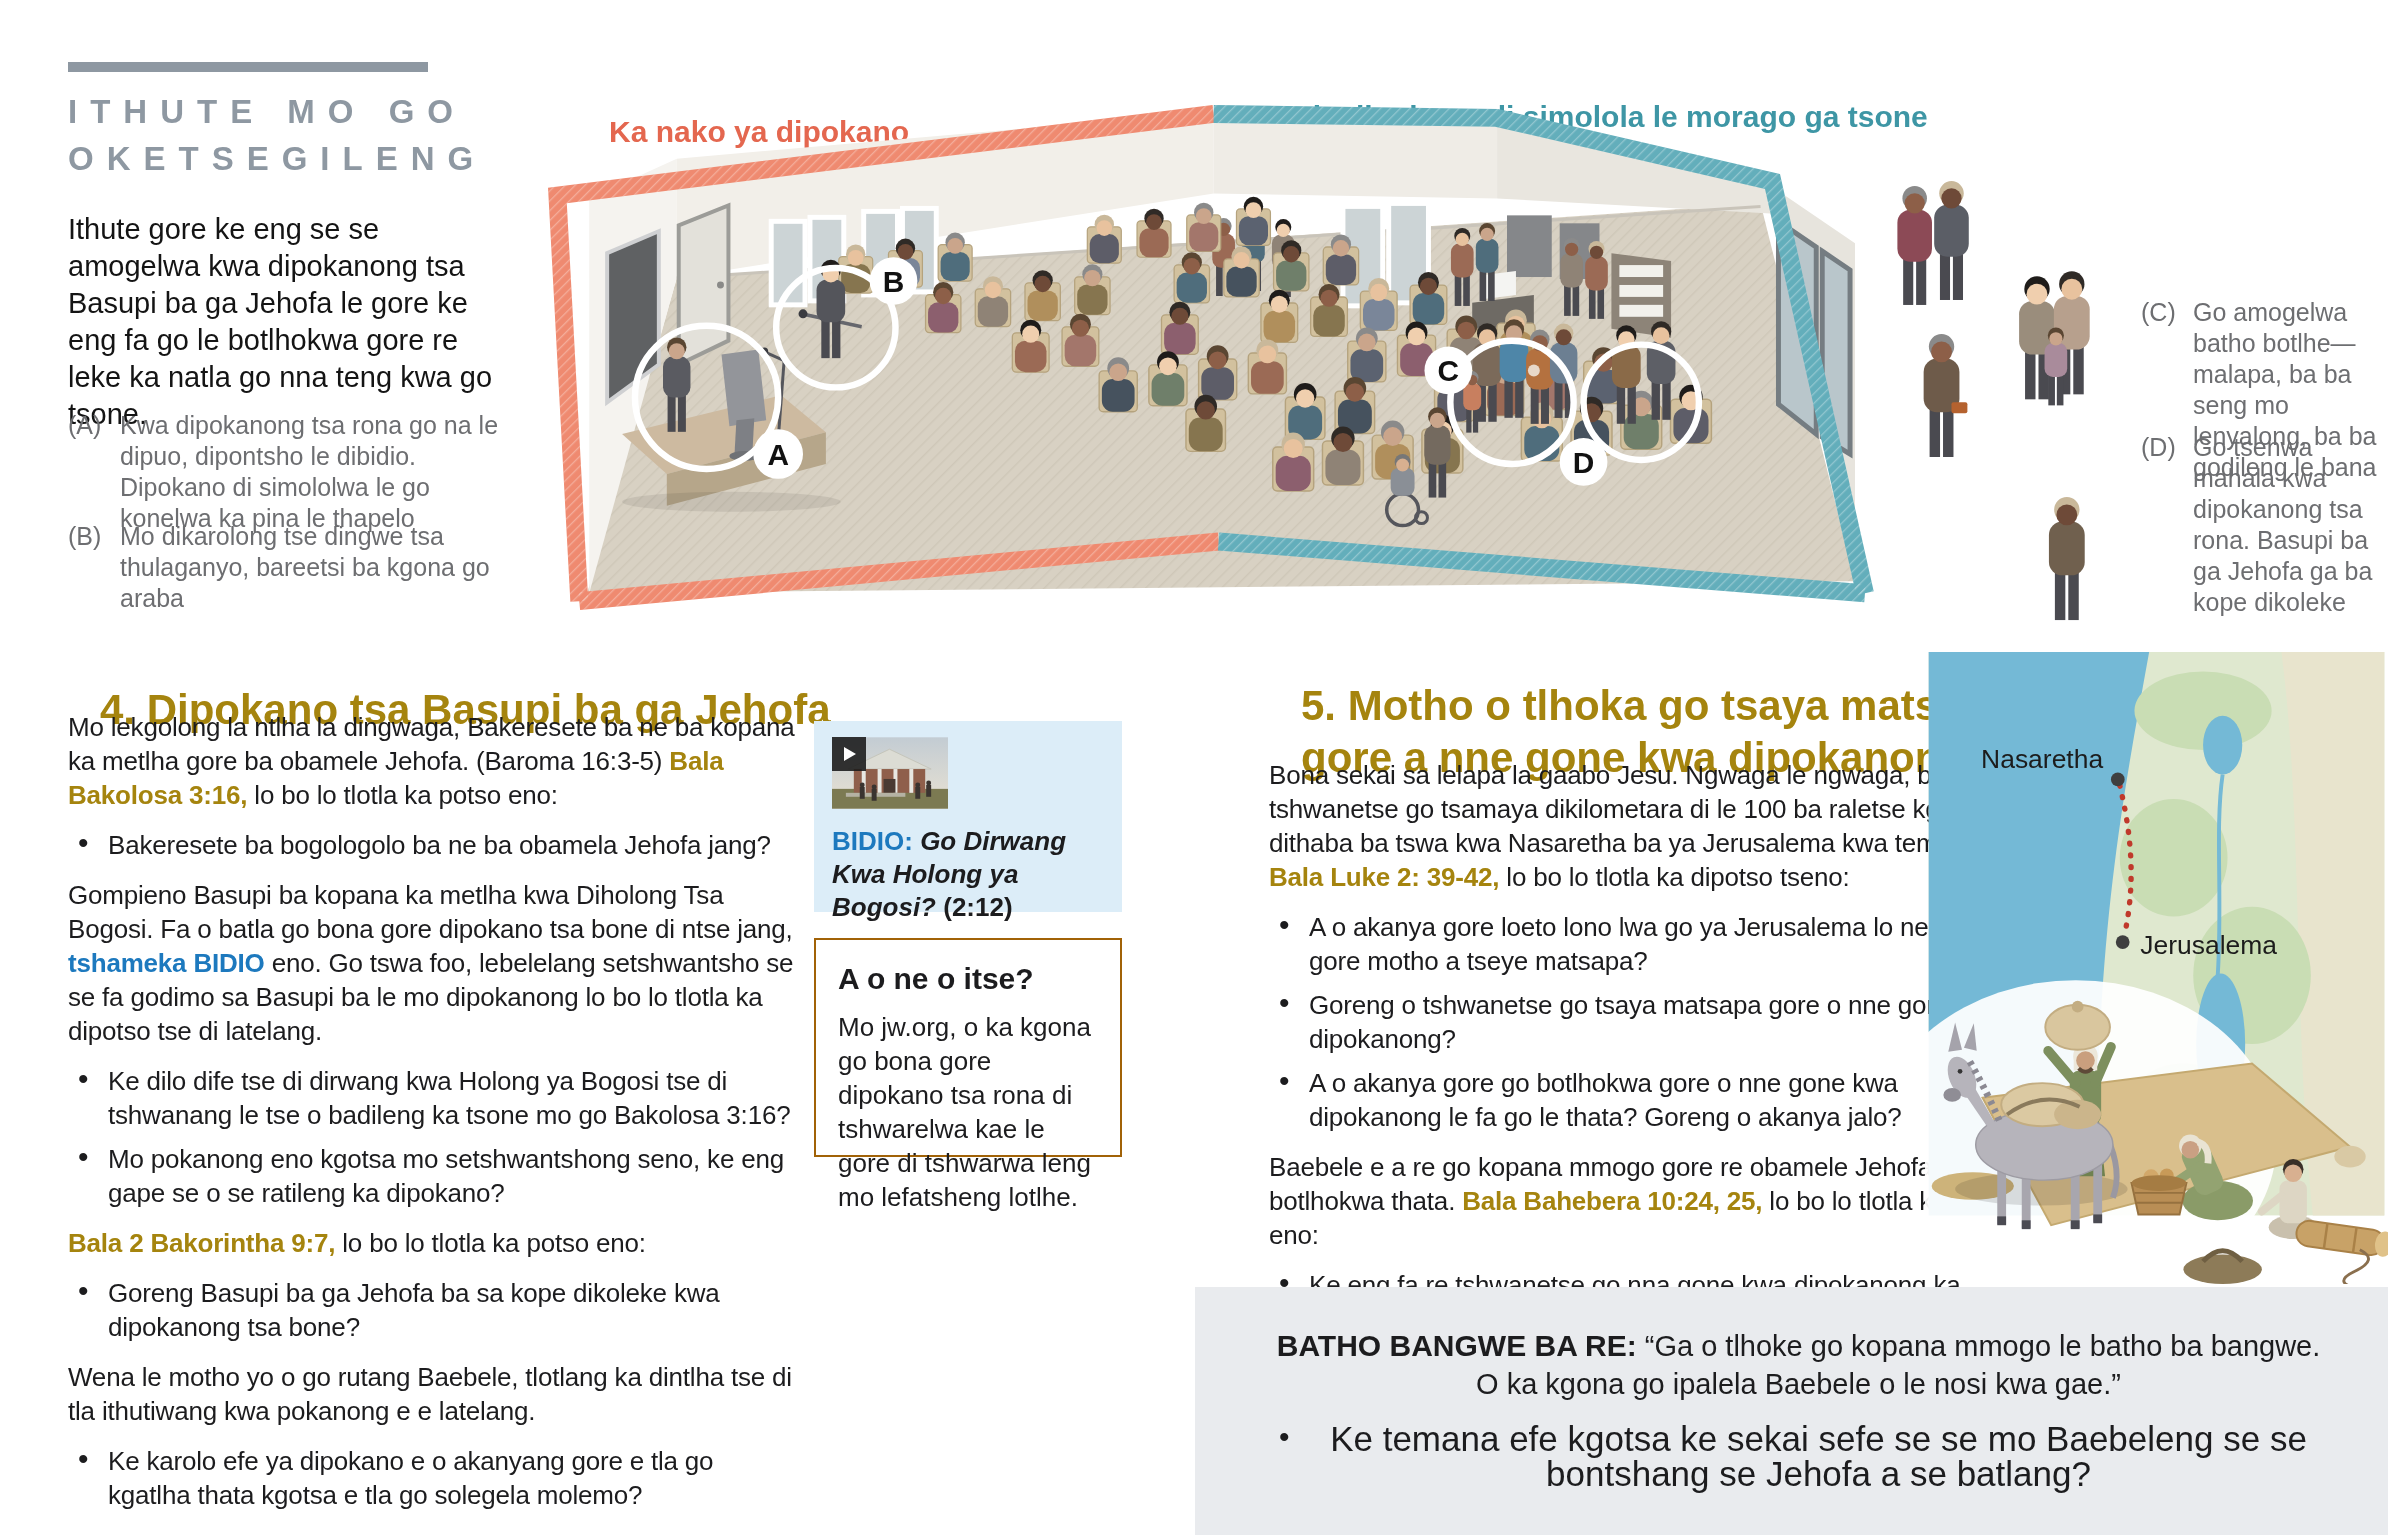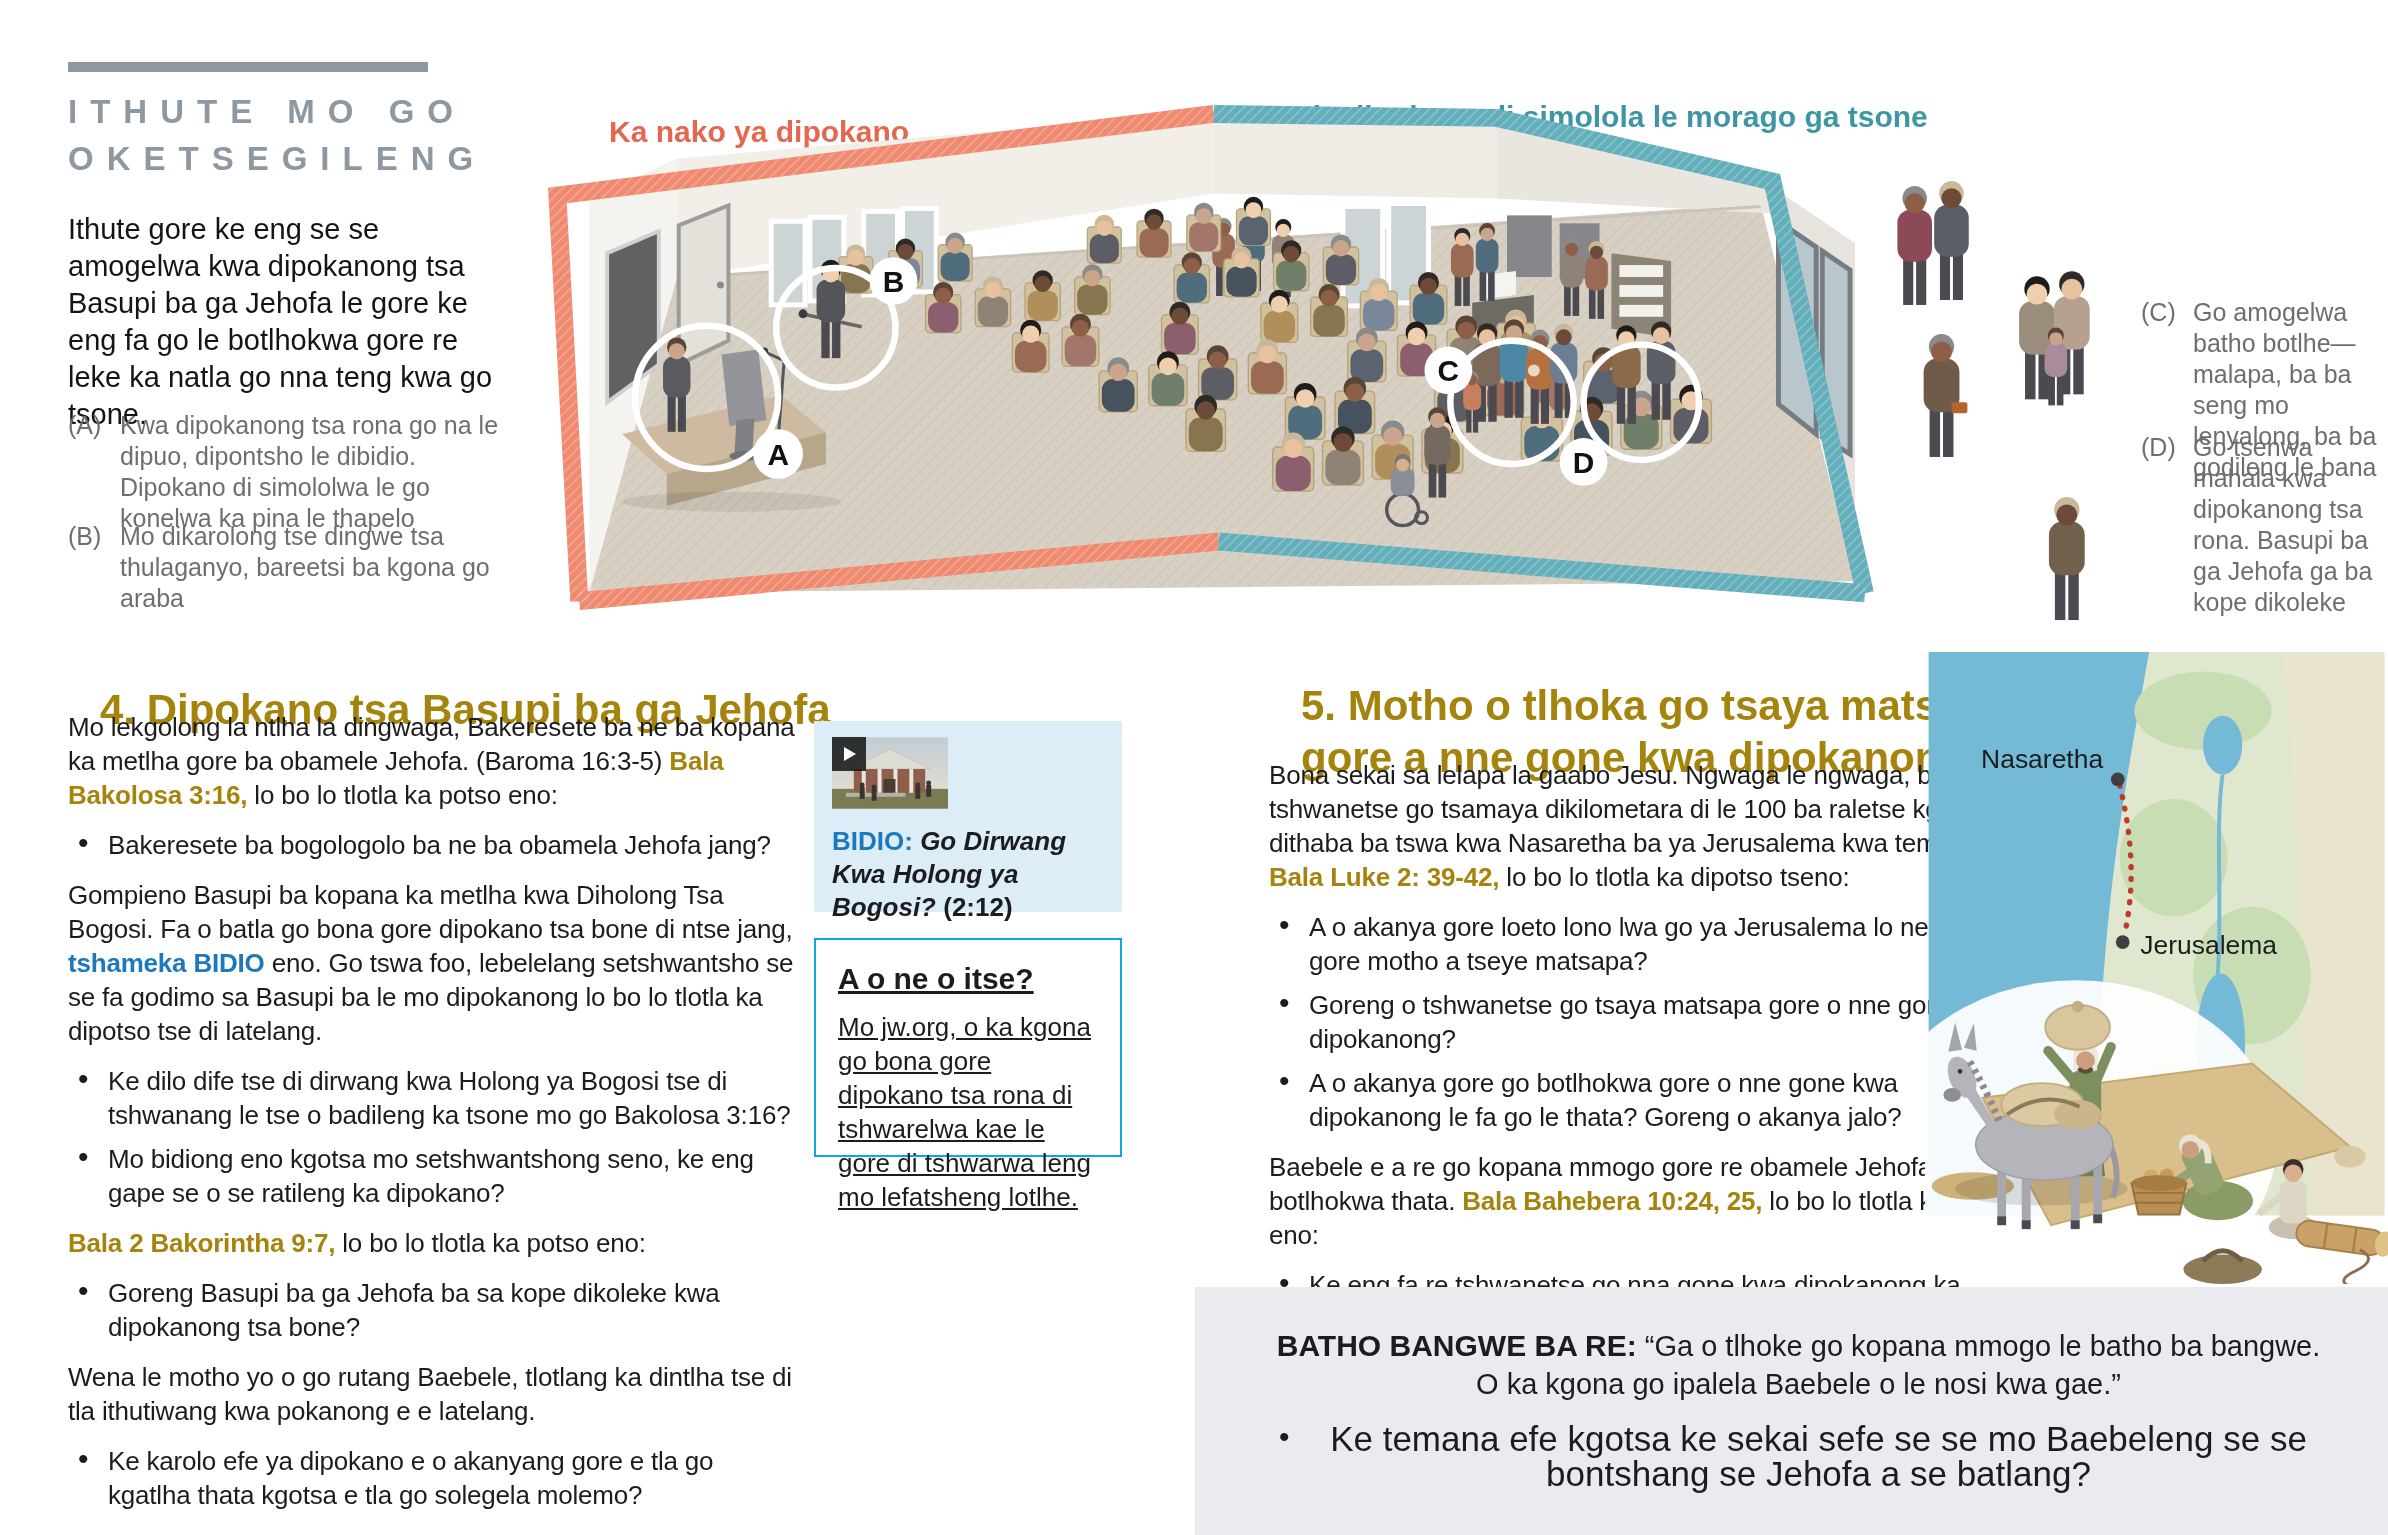--- a/index.html
+++ b/index.html
@@ -40,21 +40,21 @@
   .thumb{position:relative;width:116px;height:72px;cursor:pointer;}
   .thumb svg{display:block;}
   .play{position:absolute;left:0;top:0;width:34px;height:34px;background:rgba(25,25,25,.88);
         display:flex;align-items:center;justify-content:center;}
   .play svg{display:block;}
   .vcap{margin-top:16px;font-size:26px;line-height:33px;font-weight:bold;}
   .vcap .vt{font-style:italic;}
   .vcap .vl{color:var(--blue);}
   
   .dyk{position:absolute;left:814px;top:938px;width:308px;height:219px;background:#fff;
-       border:2px solid #0ea5e9;box-sizing:border-box;padding:22px 22px;text-decoration:underline;}
+       border:2px solid #a16207;box-sizing:border-box;padding:22px 22px;}
   .dyk h3{margin:0 0 14px 0;font-size:30px;}
   .dyk p{margin:0;font-size:26px;line-height:34px;}
   
   .map-svg{position:absolute;left:1925px;top:652px;width:463px;height:632px;}
   
   .obx{position:absolute;left:1195px;top:1287px;width:1193px;height:249px;background:var(--box_gray);
        box-sizing:border-box;padding:40px 60px 0 74px;font-size:29px;line-height:38px;text-align:center;}
   .obx .ob-head{font-weight:bold;font-size:30px;}
   .obx ul{margin-top:18px;}
   .obx li{font-size:35px;line-height:35px;}
@@ -654,21 +654,21 @@
 
   <h2 class="h-gold h4">4. Dipokano tsa Basupi ba ga Jehofa</h2>
   <div class="col col-4">
     <p><span>Mo lekgolong la ntlha la dingwaga, Bakeresete ba ne ba kopana ka metlha gore ba obamele Jehofa. (Baroma 16:3-5) </span><span class="seg-gold">Bala Bakolosa 3:16,</span><span> lo bo lo tlotla ka potso eno:</span></p>
     <ul>
         <li><span>Bakeresete ba bogologolo ba ne ba obamela Jehofa jang?</span></li>
       </ul>
     <p><span>Gompieno Basupi ba kopana ka metlha kwa Diholong Tsa Bogosi. Fa o batla go bona gore dipokano tsa bone di ntse jang, </span><span class="seg-blue">tshameka BIDIO</span><span> eno. Go tswa foo, lebelelang setshwantsho se se fa godimo sa Basupi ba le mo dipokanong lo bo lo tlotla ka dipotso tse di latelang.</span></p>
     <ul>
         <li><span>Ke dilo dife tse di dirwang kwa Holong ya Bogosi tse di tshwanang le tse o badileng ka tsone mo go Bakolosa 3:16?</span></li>
-        <li><span>Mo bidiong eno kgotsa mo setshwantshong seno, ke eng gape se o se ratileng ka dipokano?</span></li>
+        <li><span>Mo pokanong eno kgotsa mo setshwantshong seno, ke eng gape se o se ratileng ka dipokano?</span></li>
       </ul>
     <p><span class="seg-gold">Bala 2 Bakorintha 9:7,</span><span> lo bo lo tlotla ka potso eno:</span></p>
     <ul>
         <li><span>Goreng Basupi ba ga Jehofa ba sa kope dikoleke kwa dipokanong tsa bone?</span></li>
       </ul>
     <p><span>Wena le motho yo o go rutang Baebele, tlotlang ka dintlha tse di tla ithutiwang kwa pokanong e e latelang.</span></p>
     <ul>
         <li><span>Ke karolo efe ya dipokano e o akanyang gore e tla go kgatlha thata kgotsa e tla go solegela molemo?</span></li>
       </ul>
   </div>

